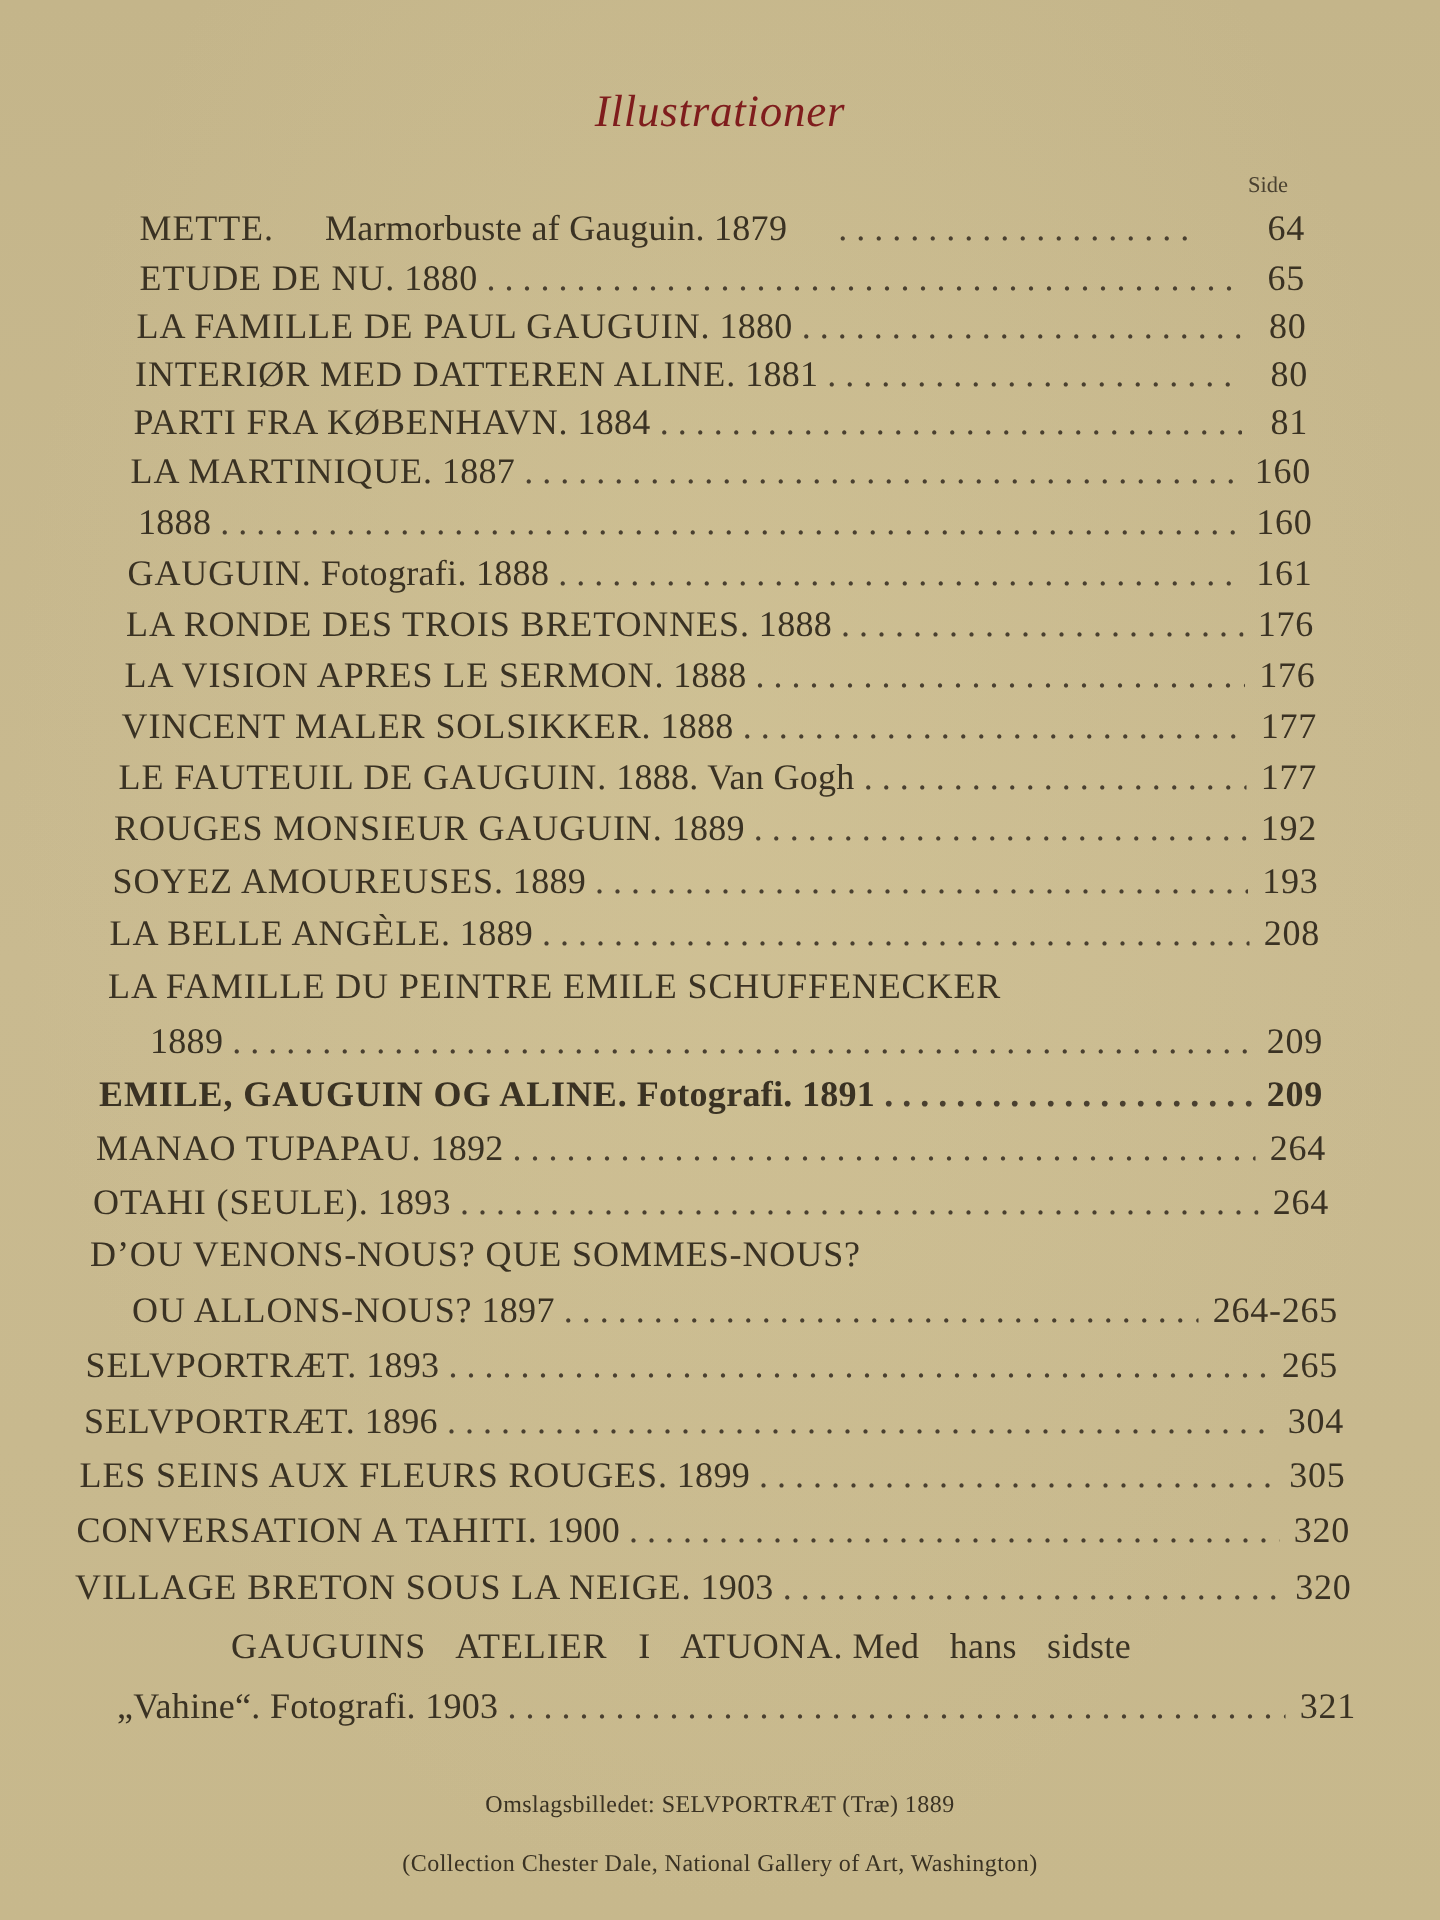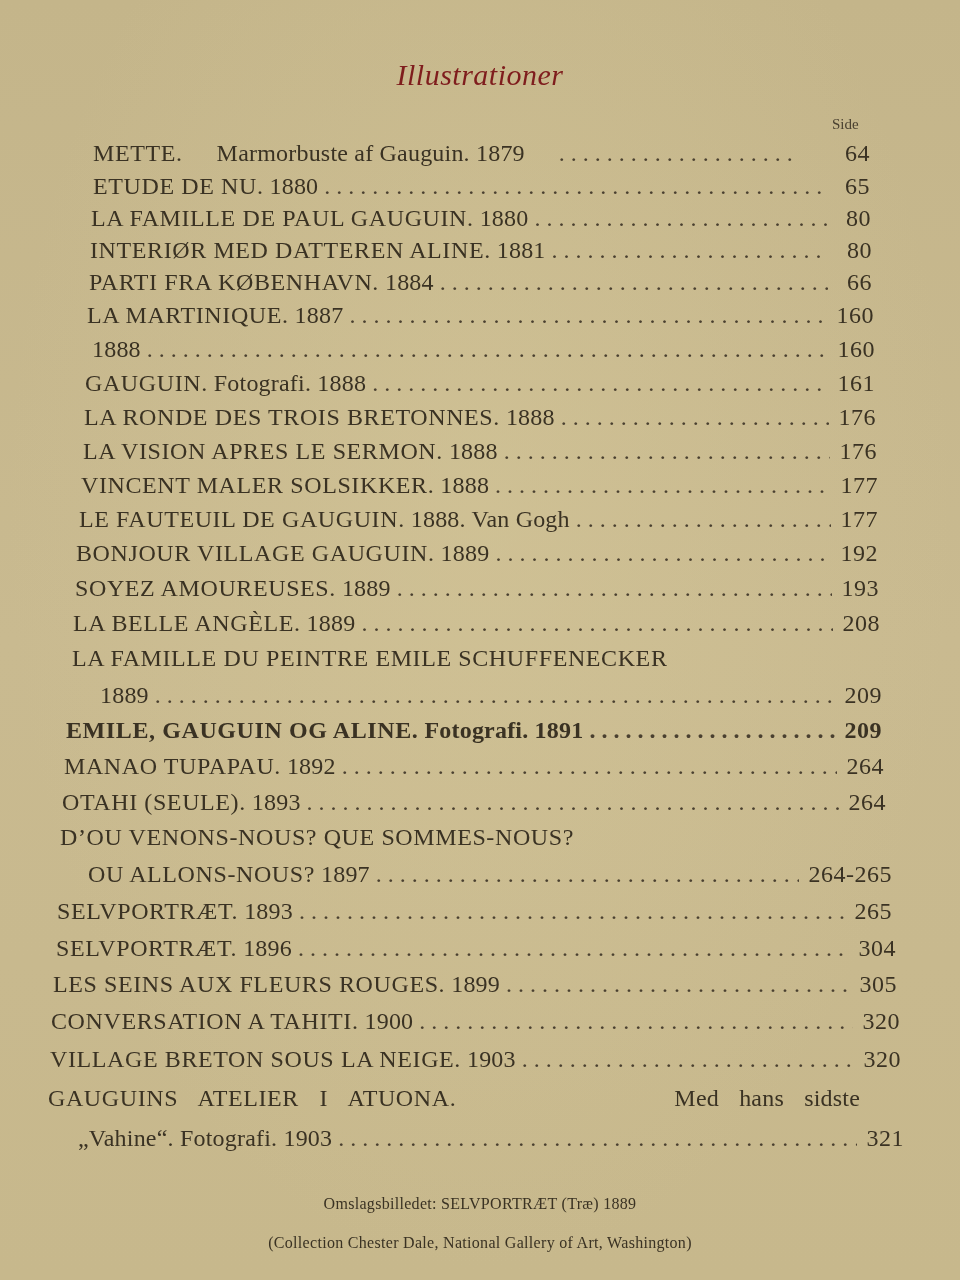--- a/index.html
+++ b/index.html
@@ -117,21 +117,21 @@
   <div class="toc-row" style="top:234px;left:90px;right:88px;">
     <span class="title-caps">INTERIØR MED DATTEREN ALINE.</span>
     <span class="title-rest">1881</span>
     <span class="leader"></span>
     <span class="page">80</span>
   </div>
   <div class="toc-row" style="top:266px;left:89px;right:88px;">
     <span class="title-caps">PARTI FRA KØBENHAVN.</span>
     <span class="title-rest">1884</span>
     <span class="leader"></span>
-    <span class="page">66</span>
+    <span class="page">81</span>
   </div>
   <div class="toc-row" style="top:299px;left:87px;right:86px;">
     <span class="title-caps">LA MARTINIQUE.</span>
     <span class="title-rest">1887</span>
     <span class="leader"></span>
     <span class="page">160</span>
   </div>
   <div class="toc-row" style="top:333px;left:86px;right:85px;">
     <span class="title-rest">1888</span>
     <span class="leader"></span>
@@ -161,21 +161,21 @@
     <span class="leader"></span>
     <span class="page">177</span>
   </div>
   <div class="toc-row" style="top:503px;left:79px;right:82px;">
     <span class="title-caps">LE FAUTEUIL DE GAUGUIN.</span>
     <span class="title-rest">1888. Van Gogh</span>
     <span class="leader"></span>
     <span class="page">177</span>
   </div>
   <div class="toc-row" style="top:537px;left:76px;right:82px;">
-    <span class="title-caps">BONJOUR VILLAGE GAUGUIN.</span>
+    <span class="title-caps">ROUGES MONSIEUR GAUGUIN.</span>
     <span class="title-rest">1889</span>
     <span class="leader"></span>
     <span class="page">192</span>
   </div>
   <div class="toc-row" style="top:572px;left:75px;right:81px;">
     <span class="title-caps">SOYEZ AMOUREUSES.</span>
     <span class="title-rest">1889</span>
     <span class="leader"></span>
     <span class="page">193</span>
   </div>
@@ -246,21 +246,21 @@
     <span class="title-rest">1900</span>
     <span class="leader"></span>
     <span class="page">320</span>
   </div>
   <div class="toc-row" style="top:1043px;left:50px;right:59px;">
     <span class="title-caps">VILLAGE BRETON SOUS LA NEIGE.</span>
     <span class="title-rest">1903</span>
     <span class="leader"></span>
     <span class="page">320</span>
   </div>
-  <div class="toc-row wrap-head" style="top:1082px;left:48px;right:100px;justify-content:space-between;">
+  <div class="toc-row wrap-head" style="top:1082px;left:48px;right:100px;justify-content:center;">
     <span class="title-caps" style="word-spacing:14px;">GAUGUINS ATELIER I ATUONA.</span>
     <span class="title-rest" style="word-spacing:14px;">Med hans sidste</span>
 
   </div>
   <div class="toc-row" style="top:1122px;left:78px;right:56px;">
 
     <span class="title-rest" style="margin-left:0;">„Vahine“. Fotografi. 1903</span>
     <span class="leader"></span>
     <span class="page">321</span>
   </div>

